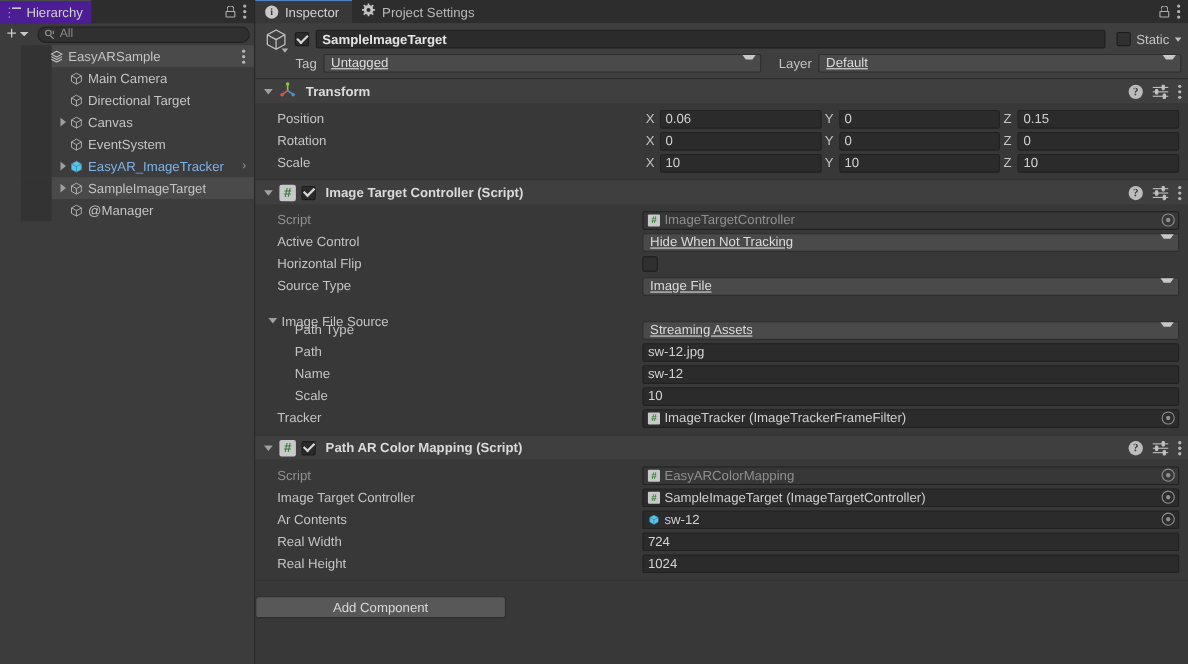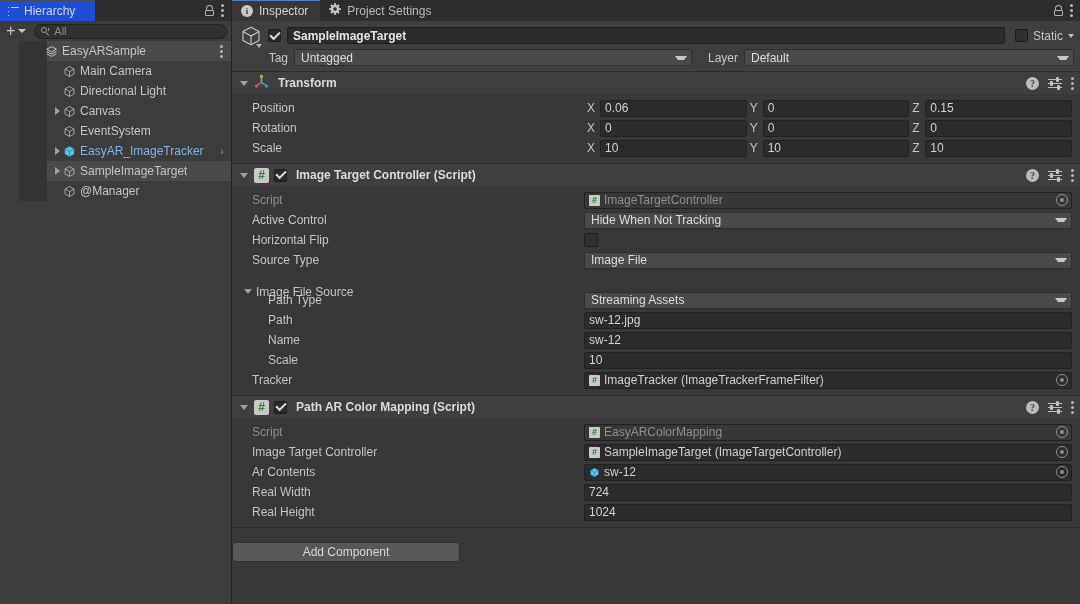--- a/index.html
+++ b/index.html
@@ -10,21 +10,21 @@
     font-size:12px;
     color:#c4c4c4;
     -webkit-font-smoothing:antialiased;
   }
   .app{position:relative;width:1080px;height:604px;display:flex;}
 
   
   .hierarchy{width:232px;height:604px;background:#3c3c3c;display:flex;flex-direction:column;
              border-right:1px solid #232323;box-sizing:border-box;}
   .h-tabbar{height:21px;background:#2d2d2d;display:flex;align-items:stretch;position:relative;}
-  .h-tab{display:flex;align-items:center;gap:5px;padding:0 20px 0 8px;background:#1d4ed8;
+  .h-tab{display:flex;align-items:center;gap:5px;padding:0 8px 0 8px;background:#4c1d95;
          color:#d2d2d2;font-size:12px;border-top:1px solid #4a4a4a;box-sizing:border-box;}
   .h-tab .tabtxt{position:relative;top:0px;}
   .h-tabicons{margin-left:auto;display:flex;align-items:center;gap:7px;padding-right:7px;}
   .lock-ic{width:9px;height:11px;position:relative;}
   .lock-ic .body{position:absolute;left:0;bottom:0;width:9px;height:6px;border:1px solid #b0b0b0;
         box-sizing:border-box;border-radius:1px;}
   .lock-ic .shackle{position:absolute;left:1px;top:0;width:7px;height:6px;border:1px solid #b0b0b0;
         border-bottom:none;border-radius:4px 4px 0 0;box-sizing:border-box;}
   .dots-ic{width:3px;height:13px;display:flex;flex-direction:column;justify-content:center;gap:2px;}
   .dots-ic i{display:block;width:3px;height:3px;border-radius:50%;background:#b4b4b4;}
@@ -97,21 +97,21 @@
   .name-field{flex:1;height:17px;background:#2b2b2b;border:1px solid #1f1f1f;border-radius:2px;
       display:flex;align-items:center;padding:0 5px;color:#e4e4e4;font-size:12px;font-weight:bold;box-sizing:border-box;}
   .static-wrap{display:flex;align-items:center;gap:5px;flex:none;padding-left:4px;}
   .static-lbl{color:#c4c4c4;font-size:12px;}
   .mini-caret{width:0;height:0;border-left:3.5px solid transparent;border-right:3.5px solid transparent;
       border-top:4px solid #c0c0c0;}
 
   .gh-line2{display:flex;align-items:center;height:19px;padding:0 6px 0 8px;gap:0px;margin-top:3px;}
   .tl-lbl{color:#c4c4c4;font-size:12px;text-align:right;}
   .dropdown{height:17px;background:#4a4a4a;border:1px solid #2e2e2e;border-radius:2px;display:flex;
-      align-items:center;padding:0 4px 0 6px;color:#dcdcdc;font-size:12px;box-sizing:border-box;}
+      padding:0 4px 0 6px;color:#dcdcdc;font-size:12px;box-sizing:border-box;text-decoration:underline;}
   .dropdown .dtxt{white-space:nowrap;overflow:hidden;text-overflow:ellipsis;}
   .dropdown .dcar{margin-left:auto;width:0;height:0;border-left:3.5px solid transparent;
       border-right:3.5px solid transparent;border-top:4px solid #c8c8c8;padding-left:6px;}
 
   
   .comp{border-bottom:1px solid #2d2d2d;}
   .comp-head{height:22px;background:#3f3f3f;display:flex;align-items:center;padding:0 6px 0 8px;gap:5px;}
   .comp-head .tri-d{margin-right:1px;}
   .comp-title{font-size:12px;color:#dadada;font-weight:bold;margin-left:4px;}
   .comp-head .hdricons{margin-left:auto;display:flex;align-items:center;gap:9px;}
@@ -258,21 +258,21 @@
           <span style="width: 32px; flex: 0 0 auto; display: inline-block;"></span>
           <span class="tw"></span>
           <span class="go-ic">
             <svg width="13" height="13" viewBox="0 0 22 22">
               <g fill="none" stroke="#c0c0c0" stroke-width="1.3" stroke-linejoin="round">
                 <path d="M11 2.6 18.6 6.8v8.4L11 19.4 3.4 15.2V6.8z"></path>
                 <path d="M3.4 6.8 11 11l7.6-4.2M11 11v8.4"></path>
               </g>
             </svg>
           </span>
-          <span class="h-label">Directional Light</span>
+          <span class="h-label">Directional Target</span>
         </div>
         <div class="h-row">
           <div class="h-indentbar"></div>
           <span style="width: 32px; flex: 0 0 auto; display: inline-block;"></span>
           <span class="tw">
             <span class="tri-r"></span>
           </span>
           <span class="go-ic">
             <svg width="13" height="13" viewBox="0 0 22 22">
               <g fill="none" stroke="#c0c0c0" stroke-width="1.3" stroke-linejoin="round">

